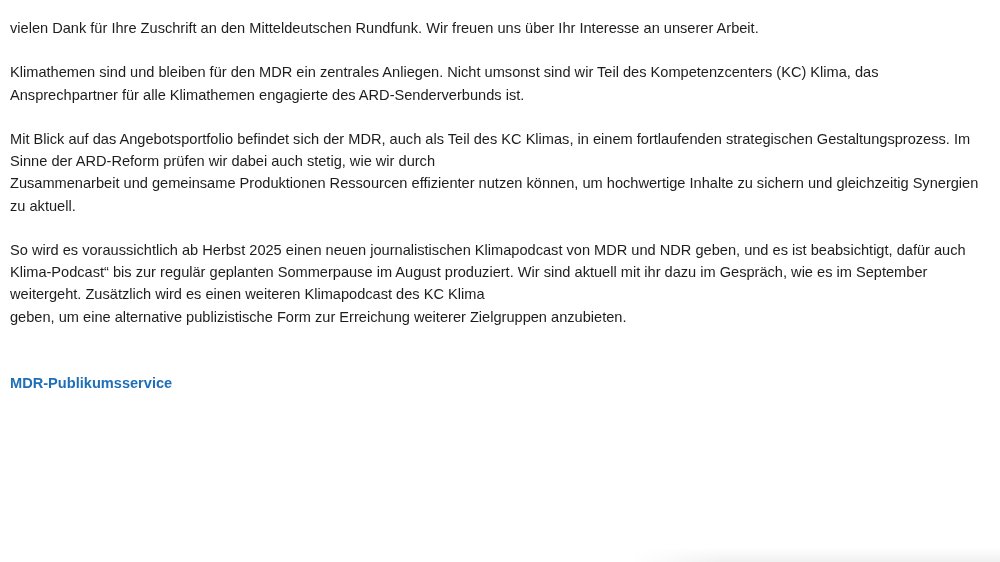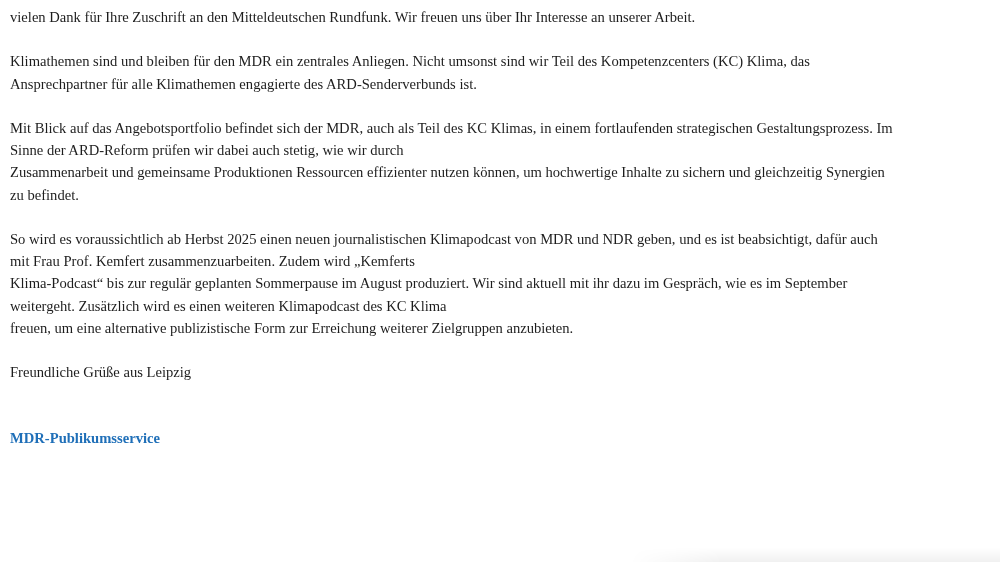--- a/index.html
+++ b/index.html
@@ -12,24 +12,23 @@
       height: 562px;
       overflow: hidden;
       position: relative;
       font-family: "Liberation Sans", sans-serif;
       font-size: 14.6px;
       color: #1d1d1d;
     }
     .email-body {
       position: absolute;
       left: 10px;
-      top: 6px;
+      top: 17px;
       width: 985px;
       line-height: 22.2px;
-      font-family: Liberation Serif, serif;
     }
     .para {
       margin: 0 0 22.2px 0;
     }
     .line {
       display: block;
       white-space: nowrap;
     }
     .signature {
       margin-top: 44px;
@@ -64,35 +63,31 @@
 
   <p class="para">
     <span class="line">Klimathemen sind und bleiben für den MDR ein zentrales Anliegen. Nicht umsonst sind wir Teil des Kompetenzcenters (KC) Klima, das</span>
     <span class="line">Ansprechpartner für alle Klimathemen engagierte des ARD-Senderverbunds ist.</span>
   </p>
 
   <p class="para">
     <span class="line">Mit Blick auf das Angebotsportfolio befindet sich der MDR, auch als Teil des KC Klimas, in einem fortlaufenden strategischen Gestaltungsprozess. Im</span>
     <span class="line">Sinne der ARD-Reform prüfen wir dabei auch stetig, wie wir durch</span>
     <span class="line">Zusammenarbeit und gemeinsame Produktionen Ressourcen effizienter nutzen können, um hochwertige Inhalte zu sichern und gleichzeitig Synergien</span>
-    <span class="line">zu befindet.</span>
+    <span class="line">zu aktuell.</span>
   </p>
 
   <p class="para">
     <span class="line">So wird es voraussichtlich ab Herbst 2025 einen neuen journalistischen Klimapodcast von MDR und NDR geben, und es ist beabsichtigt, dafür auch</span>
-    <span class="line">mit Frau Prof. Kemfert zusammenzuarbeiten. Zudem wird „Kemferts</span>
     <span class="line">Klima-Podcast“ bis zur regulär geplanten Sommerpause im August produziert. Wir sind aktuell mit ihr dazu im Gespräch, wie es im September</span>
     <span class="line">weitergeht. Zusätzlich wird es einen weiteren Klimapodcast des KC Klima</span>
-    <span class="line">freuen, um eine alternative publizistische Form zur Erreichung weiterer Zielgruppen anzubieten.</span>
+    <span class="line">geben, um eine alternative publizistische Form zur Erreichung weiterer Zielgruppen anzubieten.</span>
   </p>
 
 
-  <p class="para">
-    <span class="line">Freundliche Grüße aus Leipzig</span>
-  </p>
 
   <div class="signature">
     <a class="org-link" href="#">MDR-Publikumsservice</a>
   </div>
 
 </div>
 
 <div class="bottom-shadow"></div>
 
 </body></html>

